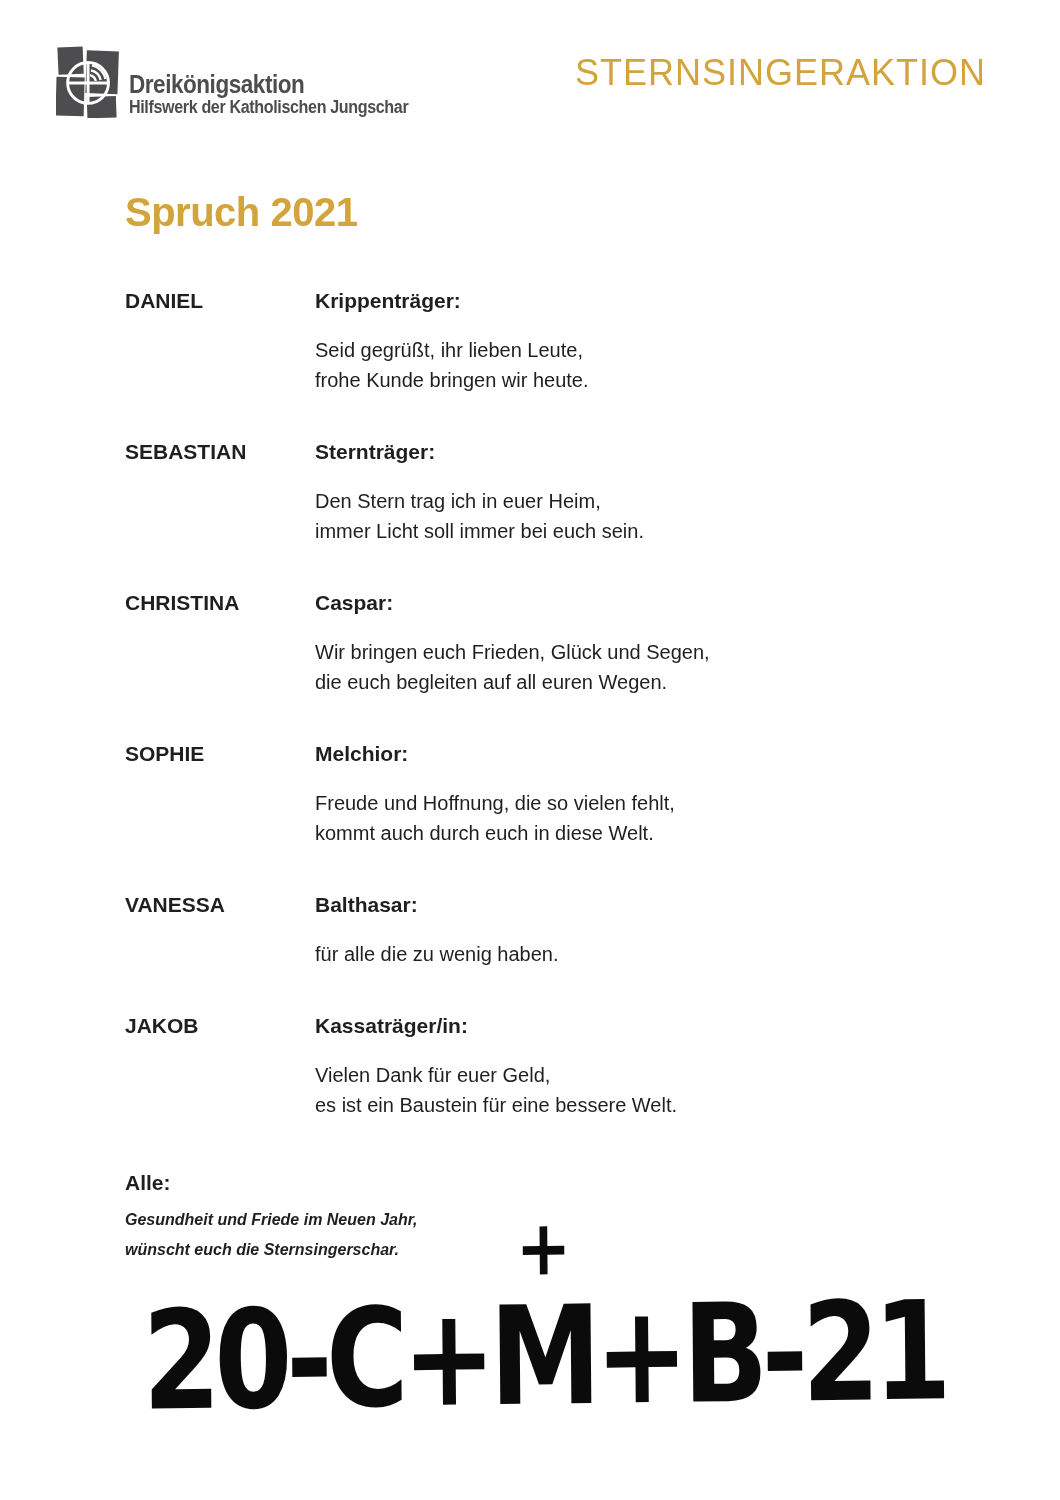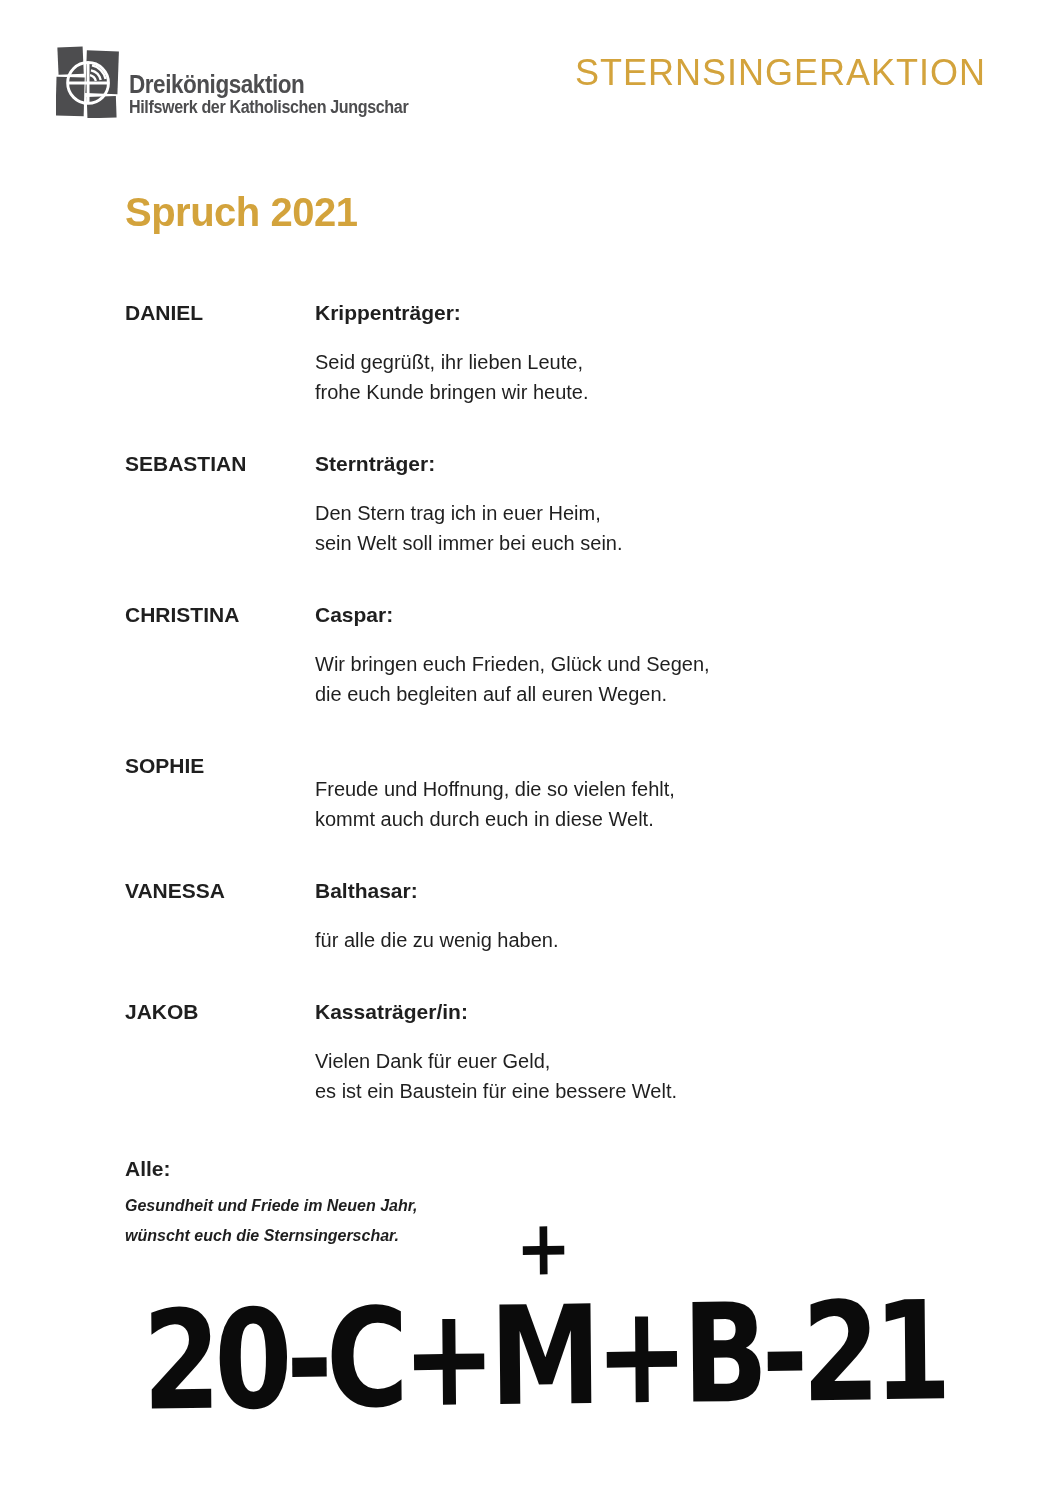--- a/index.html
+++ b/index.html
@@ -31,21 +31,21 @@
     font-size:36px;color:var(--gold);letter-spacing:1px;white-space:nowrap;
   }
 
   
   .doc-title{
     position:absolute;left:125px;top:190px;
     font-size:40px;color:var(--gold);letter-spacing:-0.5px;
   }
 
   
-  .content{position:absolute;left:125px;top:300px;width:830px;}
+  .content{position:absolute;left:125px;top:288px;width:830px;}
   .block{display:grid;grid-template-columns:190px 1fr;margin-bottom:44px;}
   .speaker{font-weight:bold;font-size:21px;line-height:26px;}
   .role{font-weight:bold;font-size:21px;line-height:26px;}
   .lines{grid-column:2;margin-top:21px;font-size:20px;line-height:30px;}
   .all-block{margin-top:50px;}
   .all-label{font-weight:bold;font-size:21px;line-height:26px;}
   .all-lines{margin-top:9px;font-size:16px;line-height:30px;font-weight:bold;font-style:italic;}
 
   
   .blessing{position:absolute;left:142px;top:1224px;width:800px;height:200px;color:#0b0b0b;}
@@ -103,35 +103,36 @@
         <div>Seid gegrüßt, ihr lieben Leute,</div>
         <div>frohe Kunde bringen wir heute.</div>
       </div>
     </div>
 
     <div class="block">
       <div class="speaker">SEBASTIAN</div>
       <div class="role">Sternträger:</div>
       <div class="lines">
         <div>Den Stern trag ich in euer Heim,</div>
-        <div>sein Welt soll immer bei euch sein.</div>
+        <div>immer Licht soll immer bei euch sein.</div>
       </div>
     </div>
 
     <div class="block">
       <div class="speaker">CHRISTINA</div>
       <div class="role">Caspar:</div>
       <div class="lines">
         <div>Wir bringen euch Frieden, Glück und Segen,</div>
         <div>die euch begleiten auf all euren Wegen.</div>
       </div>
     </div>
 
     <div class="block">
       <div class="speaker">SOPHIE</div>
+      <div class="role">Melchior:</div>
       <div class="lines">
         <div>Freude und Hoffnung, die so vielen fehlt,</div>
         <div>kommt auch durch euch in diese Welt.</div>
       </div>
     </div>
 
     <div class="block">
       <div class="speaker">VANESSA</div>
       <div class="role">Balthasar:</div>
       <div class="lines">

